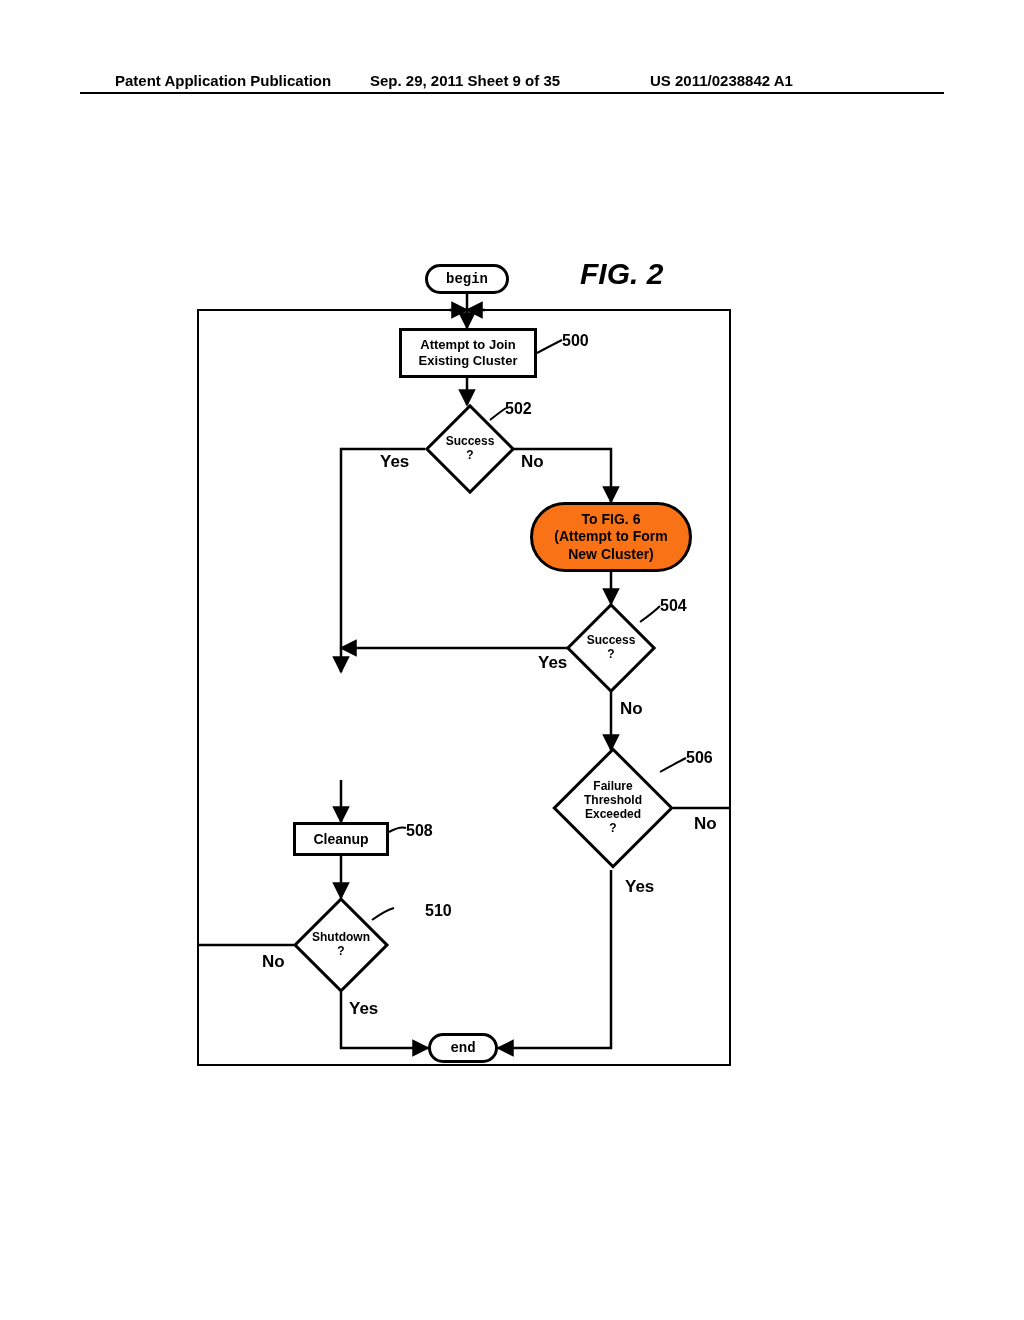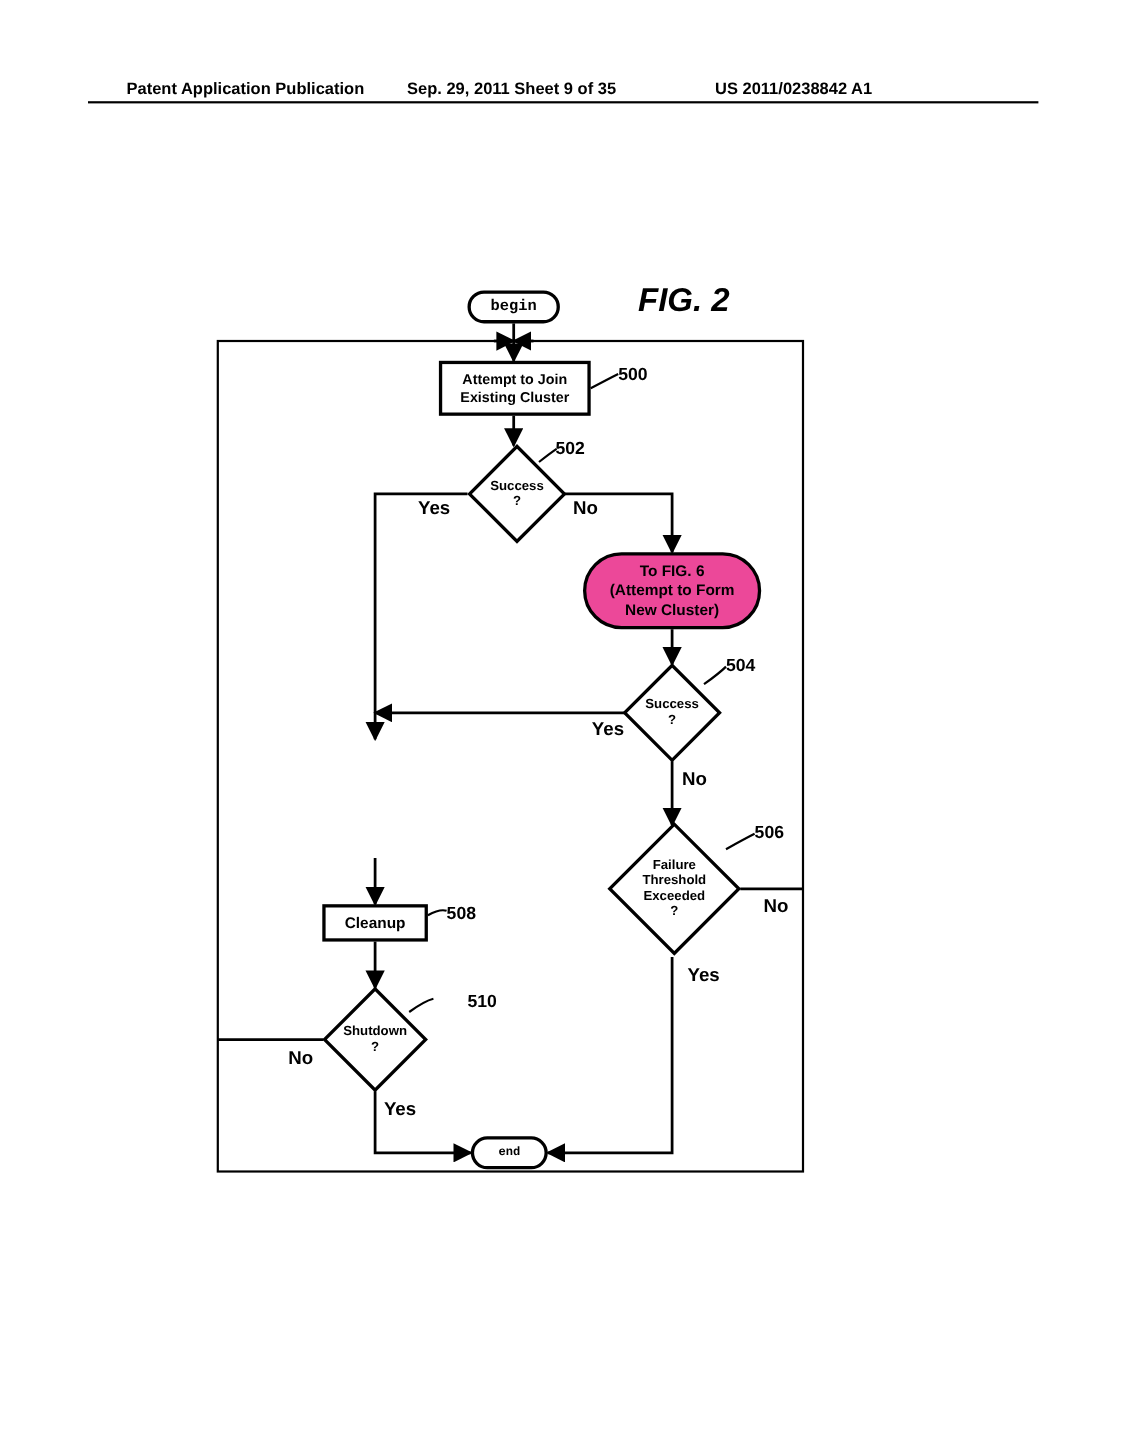--- a/index.html
+++ b/index.html
@@ -83,21 +83,21 @@
     position: absolute;
     border: 3px solid #000;
     border-radius: 38px;
     display: flex;
     align-items: center;
     justify-content: center;
     text-align: center;
     font-weight: bold;
     font-size: 14px;
     line-height: 1.25;
-    background: #ec4899;
+    background: #f97316;
   }
   .reflabel {
     position: absolute;
     font-weight: bold;
     font-size: 16px;
   }
   .edgelabel {
     position: absolute;
     font-weight: bold;
     font-size: 17px;
@@ -149,21 +149,21 @@
   </div>
 
 
   <div class="process" style="left:293px; top:820px; width:96px; height:34px; font-size:14px;">Cleanup</div>
 
   <div class="decision" style="left:307px; top:909px; width:68px; height:68px;">
     <div class="inner" style="font-size:12px; white-space:pre-line; line-height:1.15;">Shutdown
 ?</div>
   </div>
 
-  <div class="terminator" style="left:428px; top:1031px; width:70px; height:30px; font-size:11px;">end</div>
+  <div class="terminator" style="left:428px; top:1031px; width:70px; height:30px; font-size:14px;">end</div>
 
   <div class="reflabel" style="left:562px; top:330px;">500</div>
   <div class="reflabel" style="left:505px; top:398px;">502</div>
   <div class="reflabel" style="left:660px; top:595px;">504</div>
   <div class="reflabel" style="left:686px; top:747px;">506</div>
   <div class="reflabel" style="left:406px; top:820px;">508</div>
   <div class="reflabel" style="left:394px; top:900px;margin-left:31px;">510</div>
 
   <div class="edgelabel" style="left:380px; top:450px;">Yes</div>
   <div class="edgelabel" style="left:521px; top:450px;">No</div>

